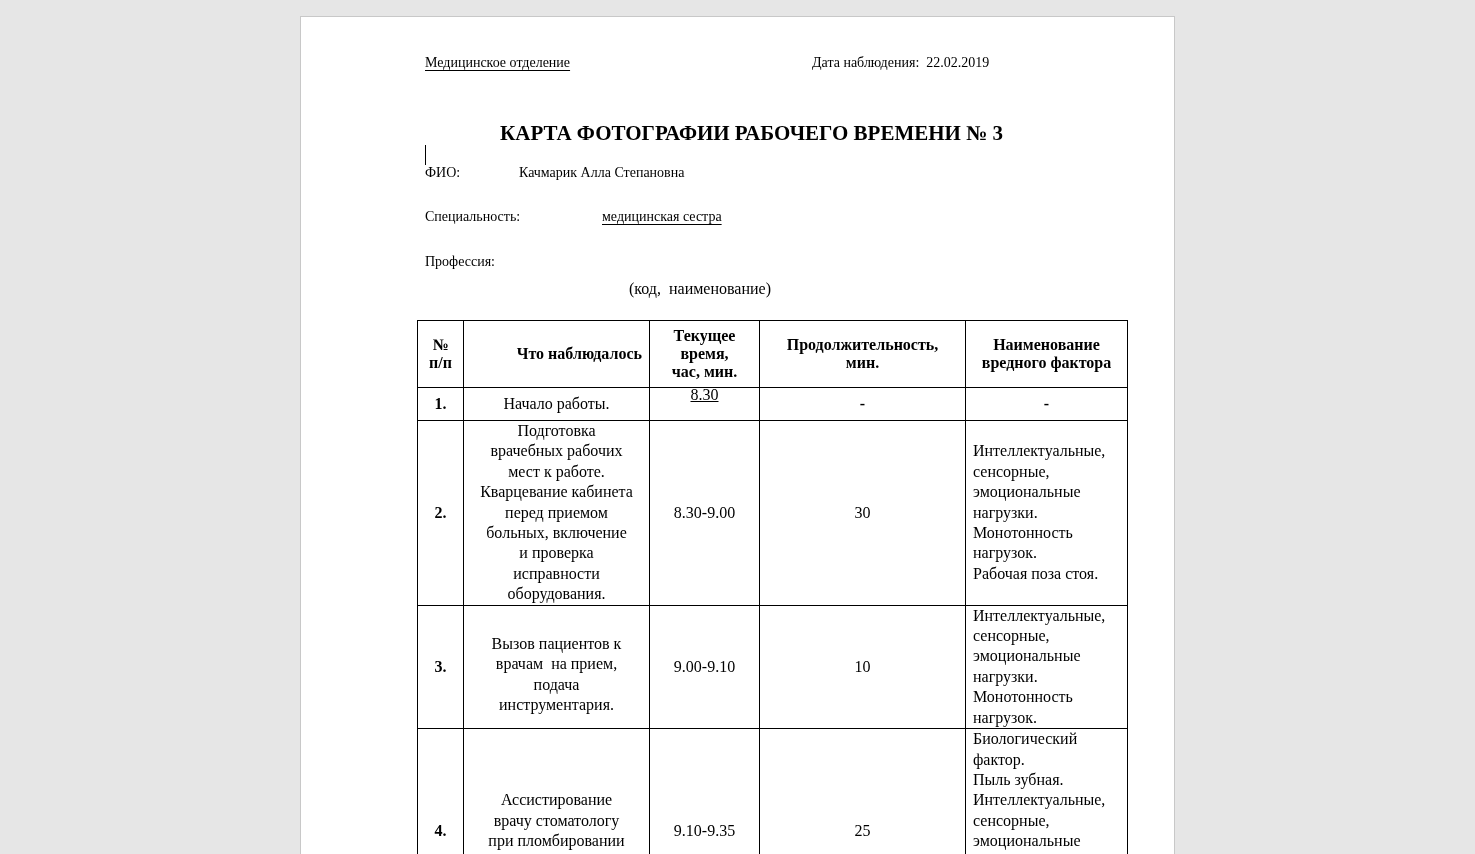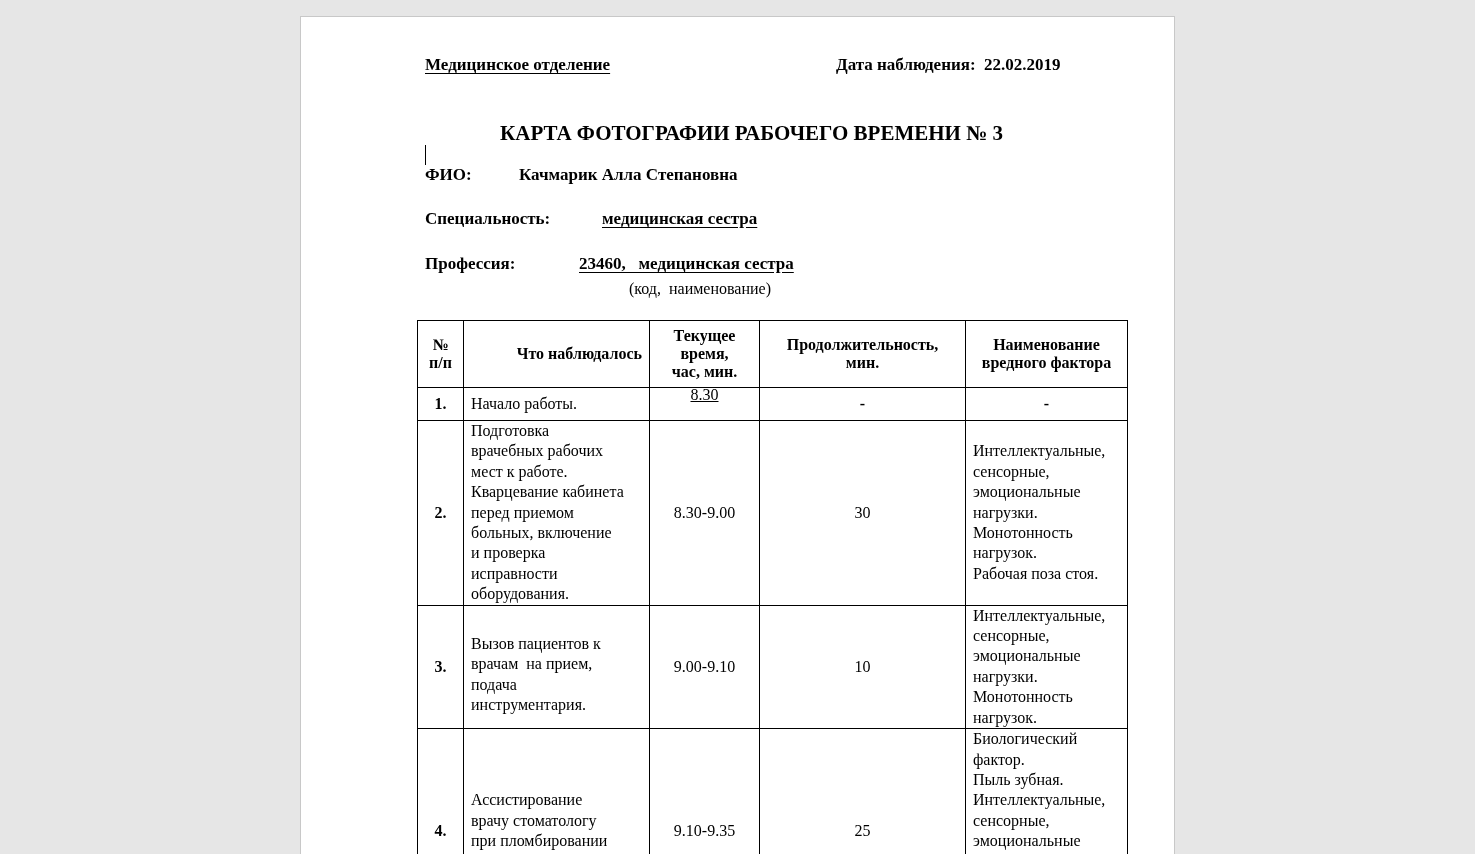--- a/index.html
+++ b/index.html
@@ -11,68 +11,67 @@
     position:relative;
   }
   .page {
     position:absolute; left:300px; top:16px;
     width:875px; height:900px;
     background:#fff;
     border:1px solid #c8c8c8;
     box-sizing:border-box;
   }
   .abs { position:absolute; white-space:nowrap; }
-  .hdr { font-size:17px;font-weight:bold; }
+  .hdr { font-size:14px; }
   .u { text-decoration:underline; text-underline-offset:3px; }
   .title { font-size:21px; font-weight:bold; }
   .cursor { position:absolute; left:124px; top:128px; width:1px; height:20px; background:#000; }
   .small { font-size:16px; }
 
   table.grid {
     position:absolute; left:116px; top:303px;
     border-collapse:collapse;
     font-size:16px;
     line-height:20.4px;
   }
   table.grid td, table.grid th {
     border:1px solid #000;
     padding:0 7px;
     vertical-align:middle;
   }
   table.grid th { font-weight:bold; text-align:center; line-height:18px; }
   .c-num { width:31px; text-align:center; font-weight:bold; }
-  .c-what { width:171px; text-align:left; }
+  .c-what { width:171px; text-align:center; }
   .c-time { width:95px; text-align:center; }
   .c-dur { width:191px; text-align:center; }
   .c-harm { width:147px; text-align:left; }
   .harm-center { text-align:center; }
   .time-small { font-size:16px; text-decoration:underline; vertical-align:top; line-height:14px; display:inline-block; margin-top:-6px;}
   .line { display:block; white-space:nowrap; }
 </style>
 </head>
 <body>
 
 <div class="page">
   <div class="abs hdr u" style="left:124px; top:38px;">Медицинское отделение</div>
-  <div class="abs hdr" style="left:511px; top:38px;margin-left:24px;">
+  <div class="abs hdr" style="left:511px; top:38px;">
     <span>Дата наблюдения:</span>&nbsp;
     <span>22.02.2019</span>
   </div>
 
   <div class="abs title" style="left:199px; top:104px;">КАРТА ФОТОГРАФИИ РАБОЧЕГО ВРЕМЕНИ № 3</div>
   <div class="cursor"></div>
 
   <div class="abs hdr" style="left:124px; top:148px;">ФИО:</div>
   <div class="abs hdr" style="left:218px; top:148px;text-align:right;">Качмарик Алла Степановна</div>
 
   <div class="abs hdr" style="left:124px; top:192px;">Специальность:</div>
   <div class="abs hdr u" style="left:301px; top:192px;">медицинская сестра</div>
 
   <div class="abs hdr" style="left:124px; top:237px;">Профессия:</div>
-  <div class="abs hdr u" style="left:278px; top:237px; white-space:pre;">23460,   медицинская сестра</div>
   <div class="abs small" style="left:328px; top:263px; white-space:pre;">(код,  наименование)</div>
 
   <table class="grid">
     <tbody>
         <tr style="height:67px;">
       <th class="c-num">
         <span class="line">№</span>
         <span class="line">п/п</span>
       </th>
       <th class="c-what" style="text-align:right;">Что наблюдалось</th>

